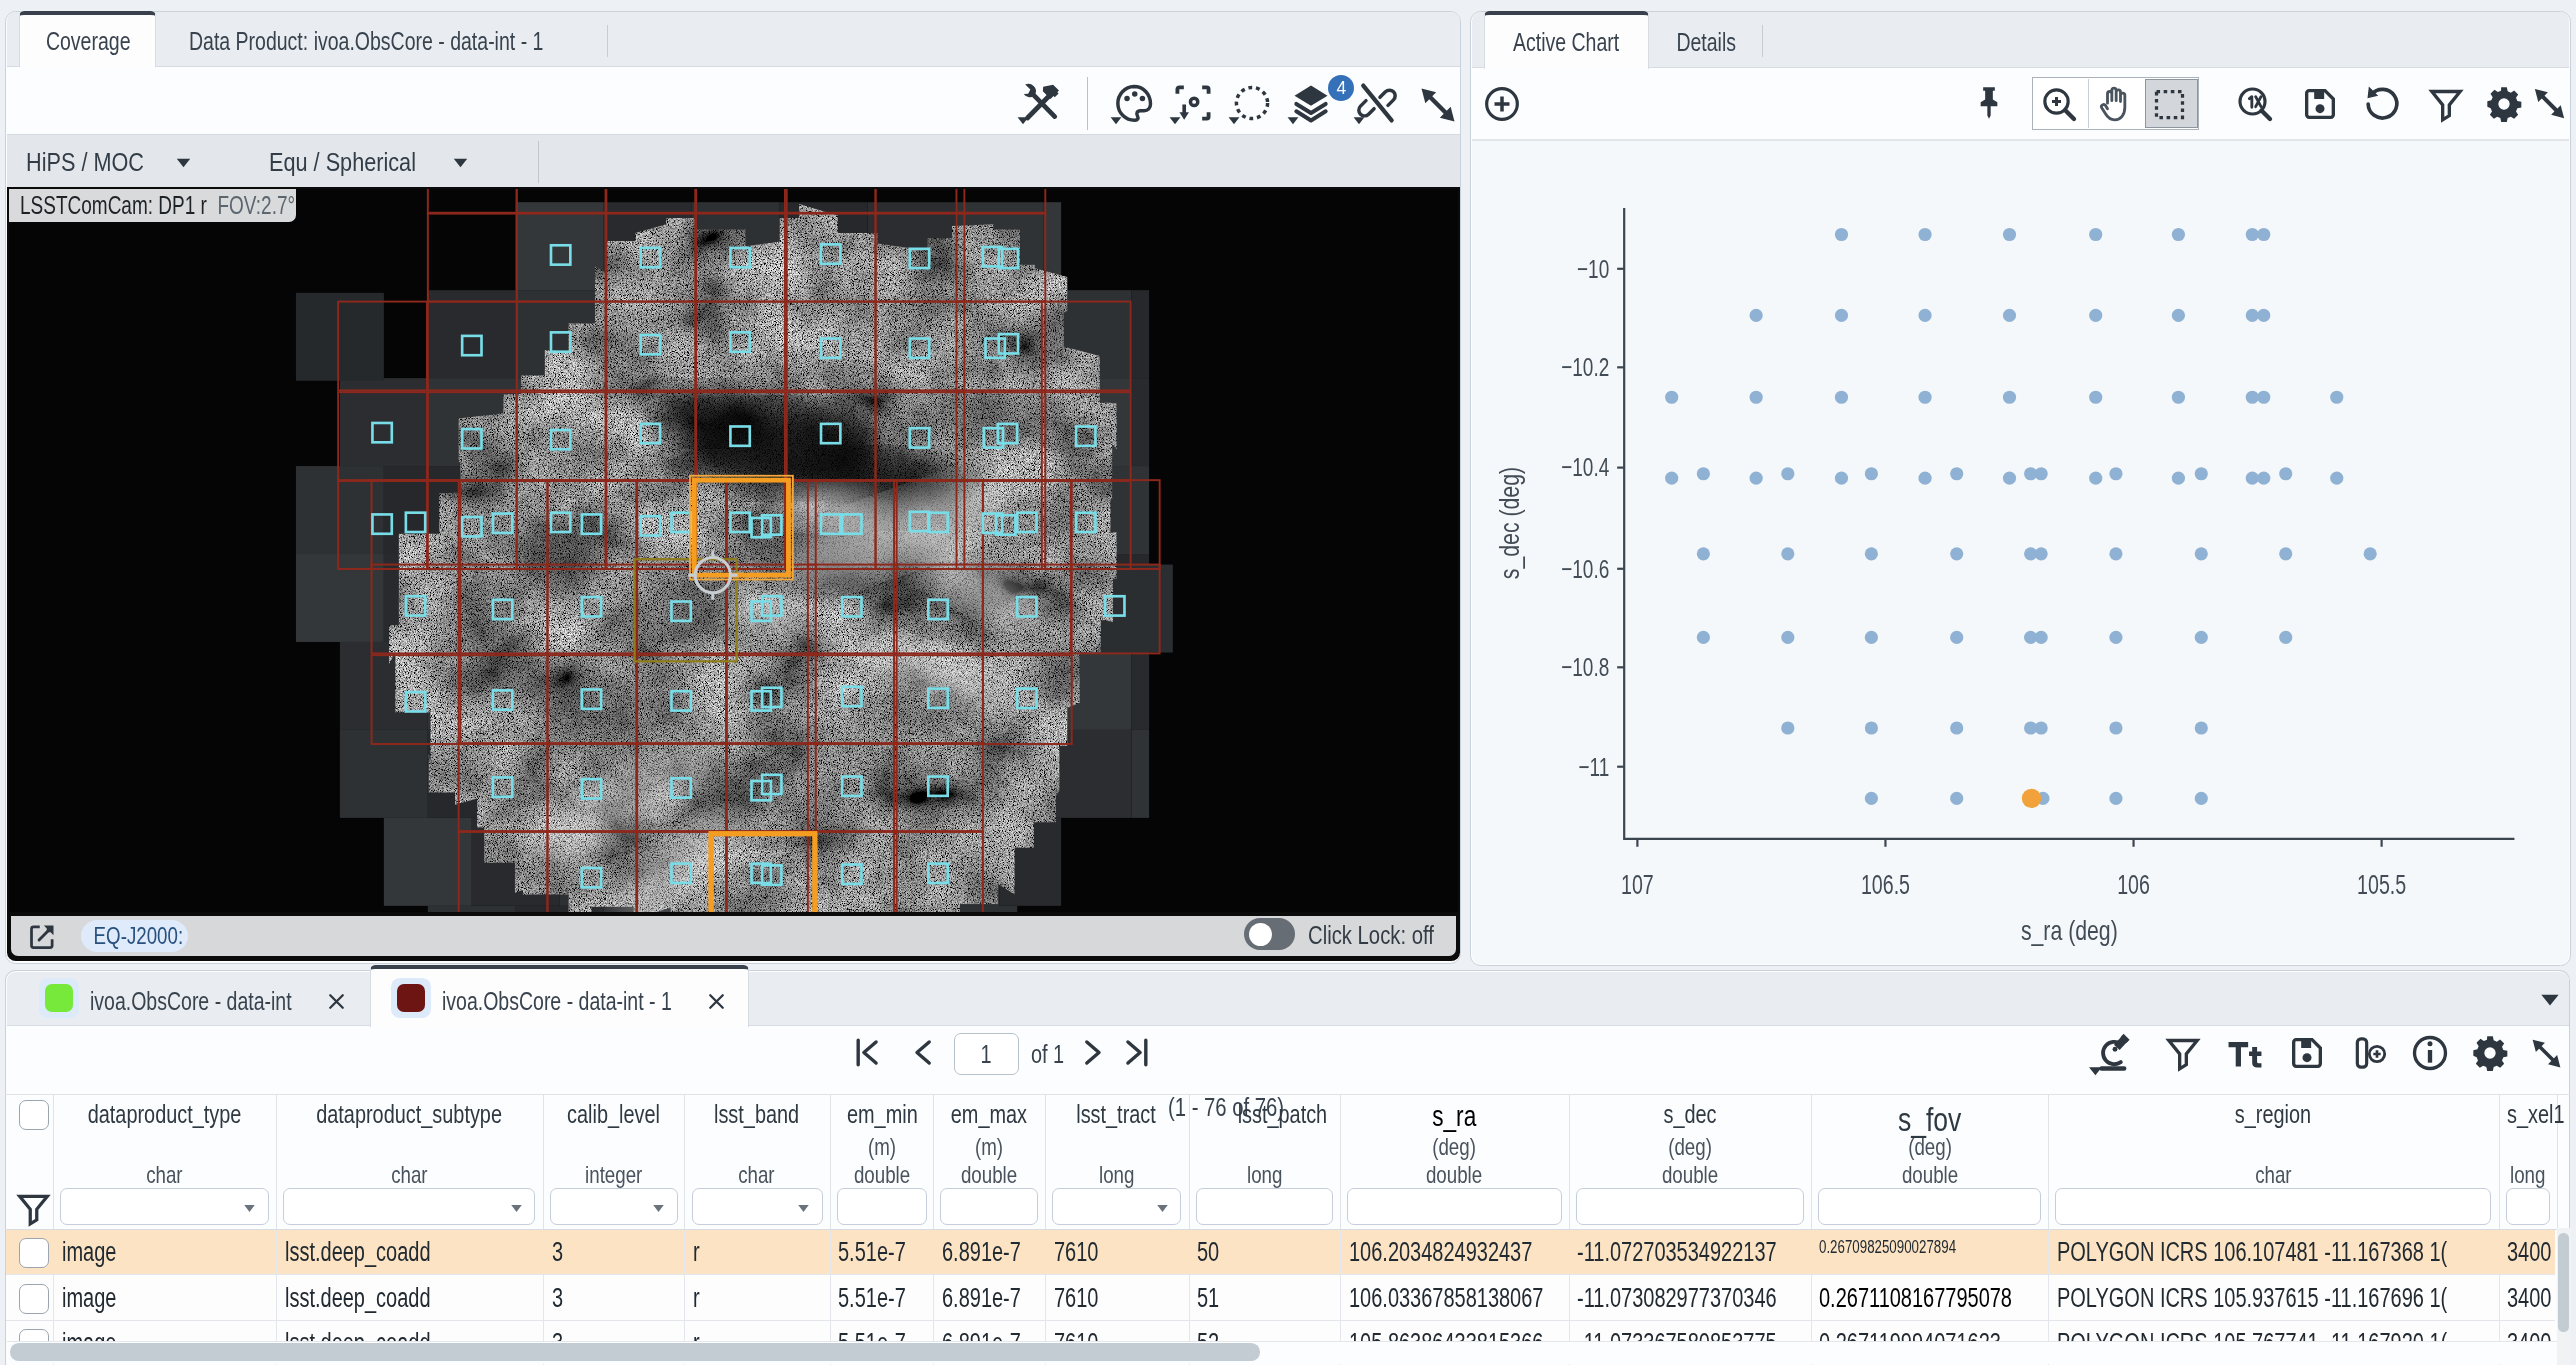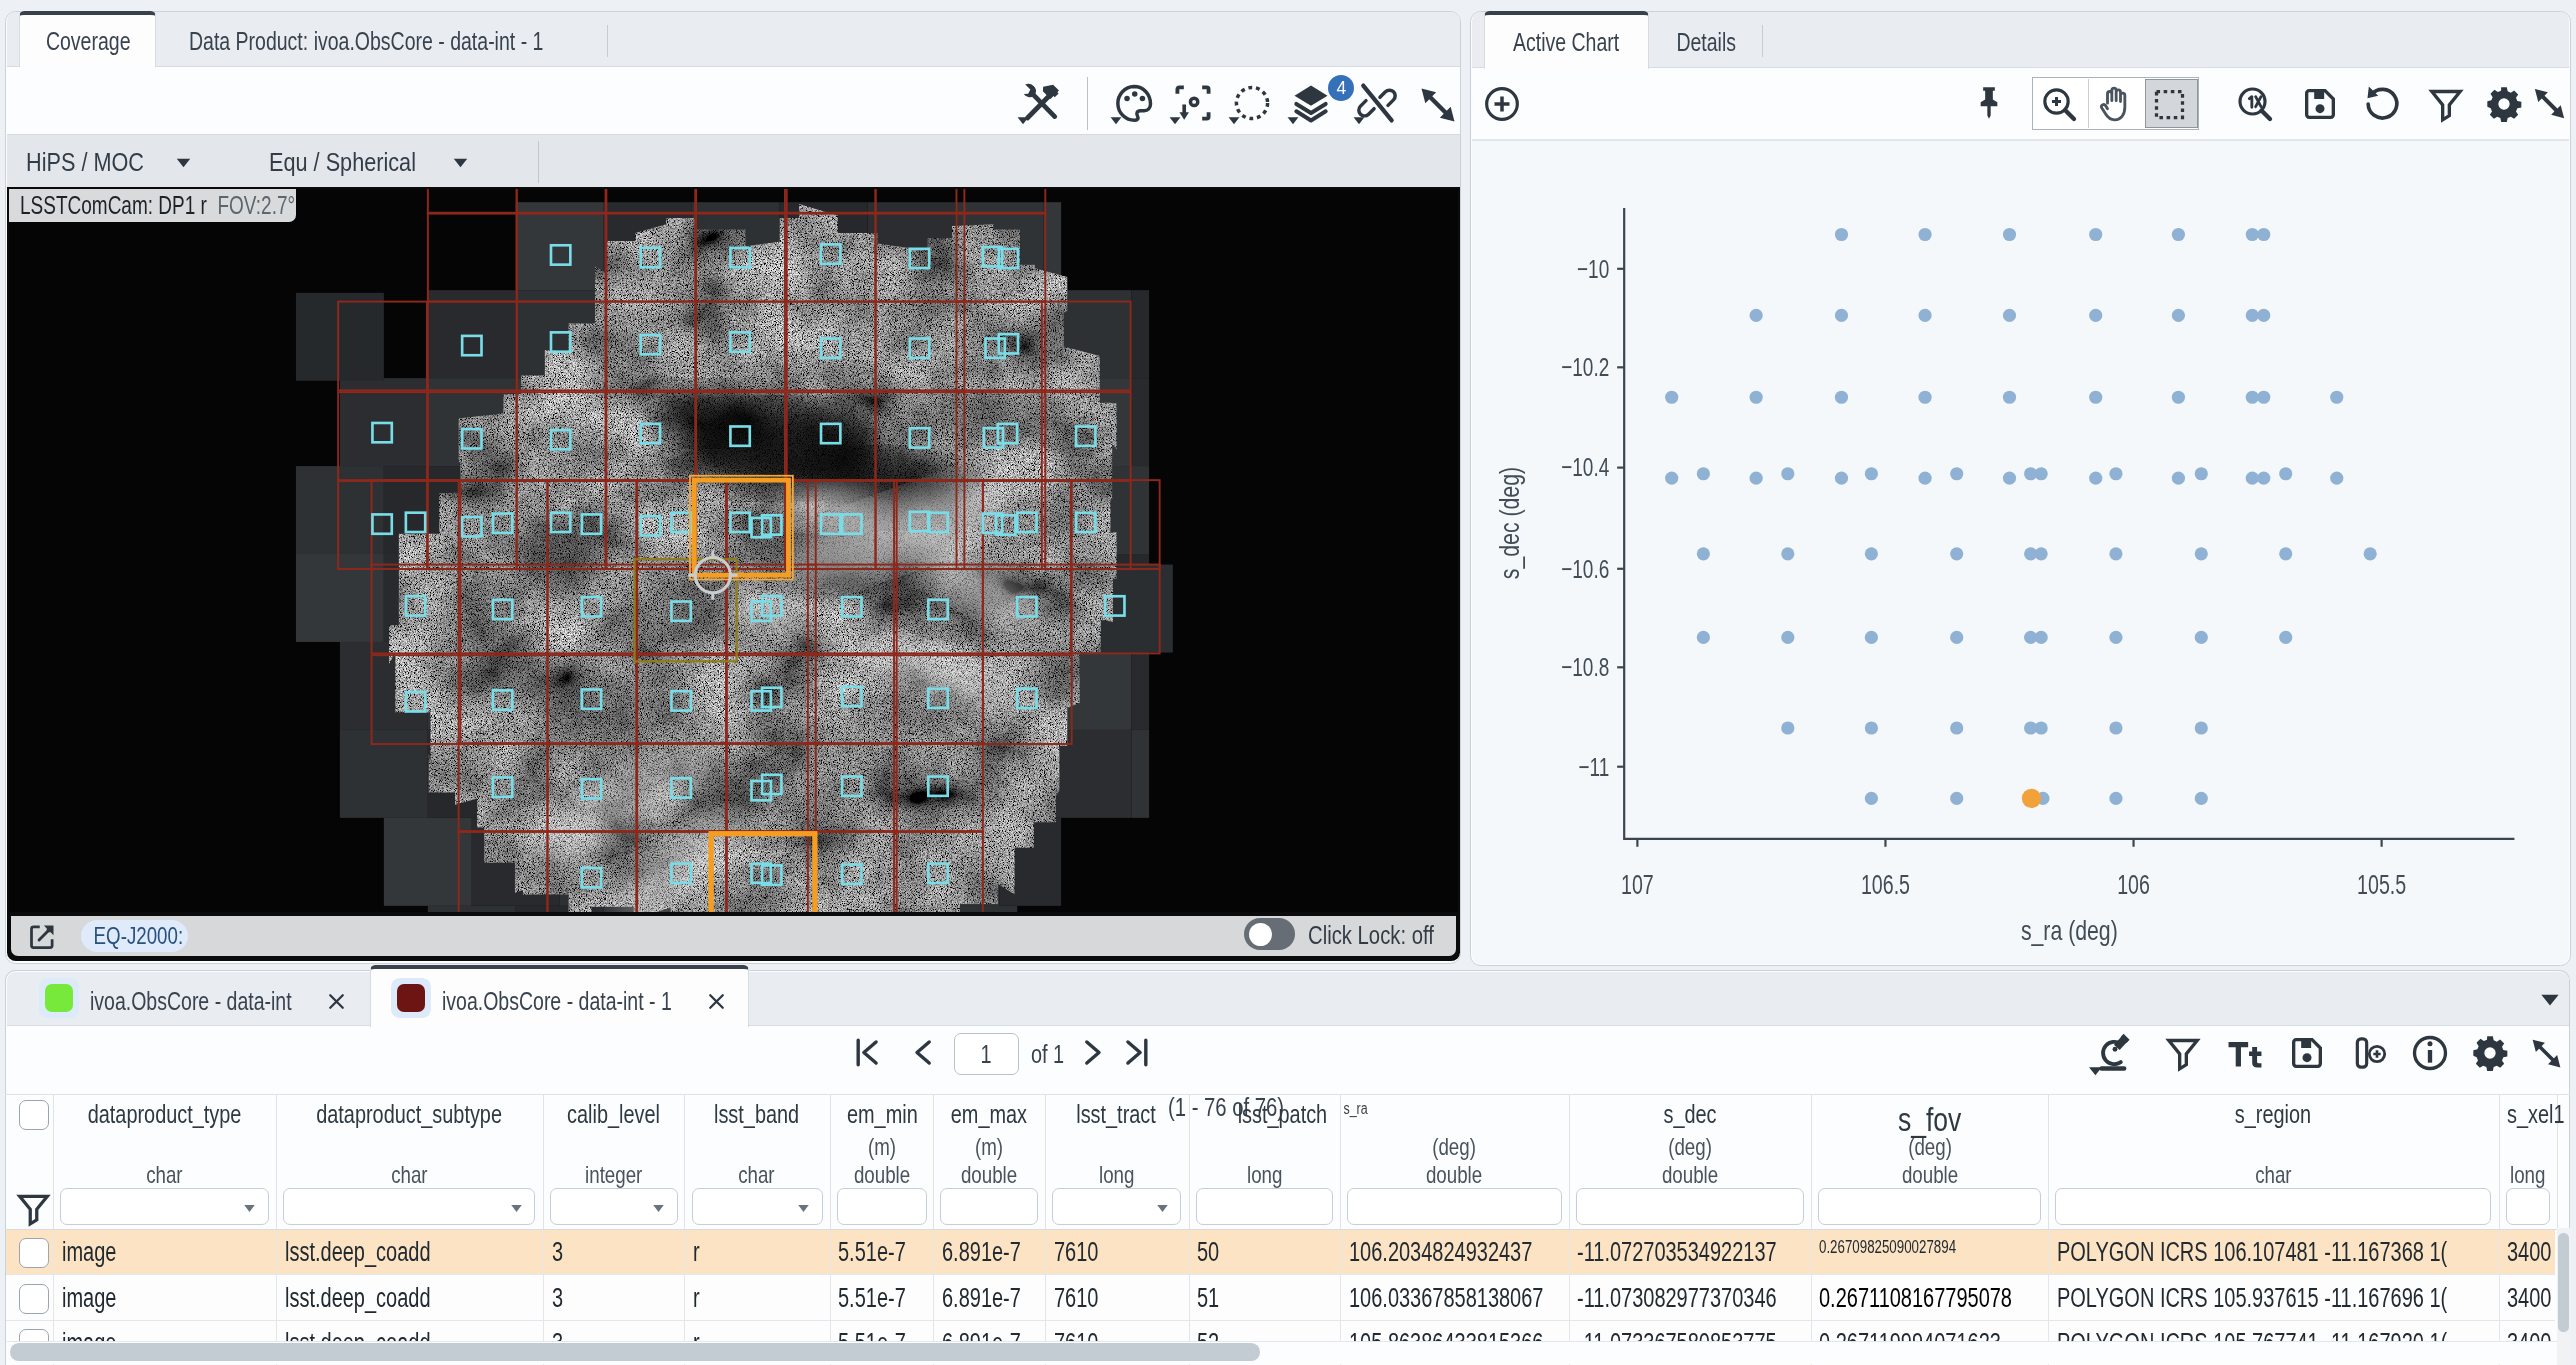--- a/index.html
+++ b/index.html
@@ -689,21 +689,21 @@
 <div class="abs" style="left:940px;top:1188px;width:98px;height:37px;background:#fff;border:1.8px solid #c6cedb;border-radius:7px"></div>
 <div class="txt" style="left:1045px;top:1100px;width:143px;text-align:center;font-size:25.5px;color:#2f3942"><span class="sxc">lsst_tract</span></div>
 <div class="txt" style="left:1045px;top:1161px;width:143px;text-align:center;font-size:24px;color:#49535d"><span class="sxc">long</span></div>
 <div class="abs" style="left:1052px;top:1188px;width:129px;height:37px;background:#fff;border:1.8px solid #c6cedb;border-radius:7px"></div>
 <svg class="abs" style="left:1152px;top:1197px" width="21" height="21" viewBox="0 0 24 24" fill="none">
     <path d="M6 9h12l-6 8z" fill="#6a737c"></path>
   </svg>
 <div class="txt" style="left:1189px;top:1100px;width:151px;text-align:right;font-size:25.5px;color:#2f3942"><span class="sxc">lsst_patch</span></div>
 <div class="txt" style="left:1189px;top:1161px;width:151px;text-align:center;font-size:24px;color:#49535d"><span class="sxc">long</span></div>
 <div class="abs" style="left:1196px;top:1188px;width:137px;height:37px;background:#fff;border:1.8px solid #c6cedb;border-radius:7px"></div>
-<div class="txt" style="left:1340px;top:1100px;width:229px;font-size:16px;color:#404040"><span class="sxc">s_ra</span></div>
+<div class="txt" style="left:1340px;top:1100px;width:229px;text-align:center;font-size:29px;color:#000000"><span class="sxc">s_ra</span></div>
 <div class="txt" style="left:1340px;top:1133px;width:229px;text-align:center;font-size:24px;color:#49535d"><span class="sxc">(deg)</span></div>
 <div class="txt" style="left:1340px;top:1161px;width:229px;text-align:center;font-size:24px;color:#49535d"><span class="sxc">double</span></div>
 <div class="abs" style="left:1347px;top:1188px;width:215px;height:37px;background:#fff;border:1.8px solid #c6cedb;border-radius:7px"></div>
 <div class="txt" style="left:1569px;top:1100px;width:242px;text-align:center;font-size:25.5px;color:#2f3942"><span class="sxc">s_dec</span></div>
 <div class="txt" style="left:1569px;top:1133px;width:242px;text-align:center;font-size:24px;color:#49535d"><span class="sxc">(deg)</span></div>
 <div class="txt" style="left:1569px;top:1161px;width:242px;text-align:center;font-size:24px;color:#49535d"><span class="sxc">double</span></div>
 <div class="abs" style="left:1576px;top:1188px;width:228px;height:37px;background:#fff;border:1.8px solid #c6cedb;border-radius:7px"></div>
 <div class="txt" style="left:1811px;top:1100px;width:238px;text-align:center;font-size:34px;color:#2f3942"><span class="sxc">s_fov</span></div>
 <div class="txt" style="left:1811px;top:1133px;width:238px;text-align:center;font-size:24px;color:#49535d"><span class="sxc">(deg)</span></div>
 <div class="txt" style="left:1811px;top:1161px;width:238px;text-align:center;font-size:24px;color:#49535d"><span class="sxc">double</span></div>

